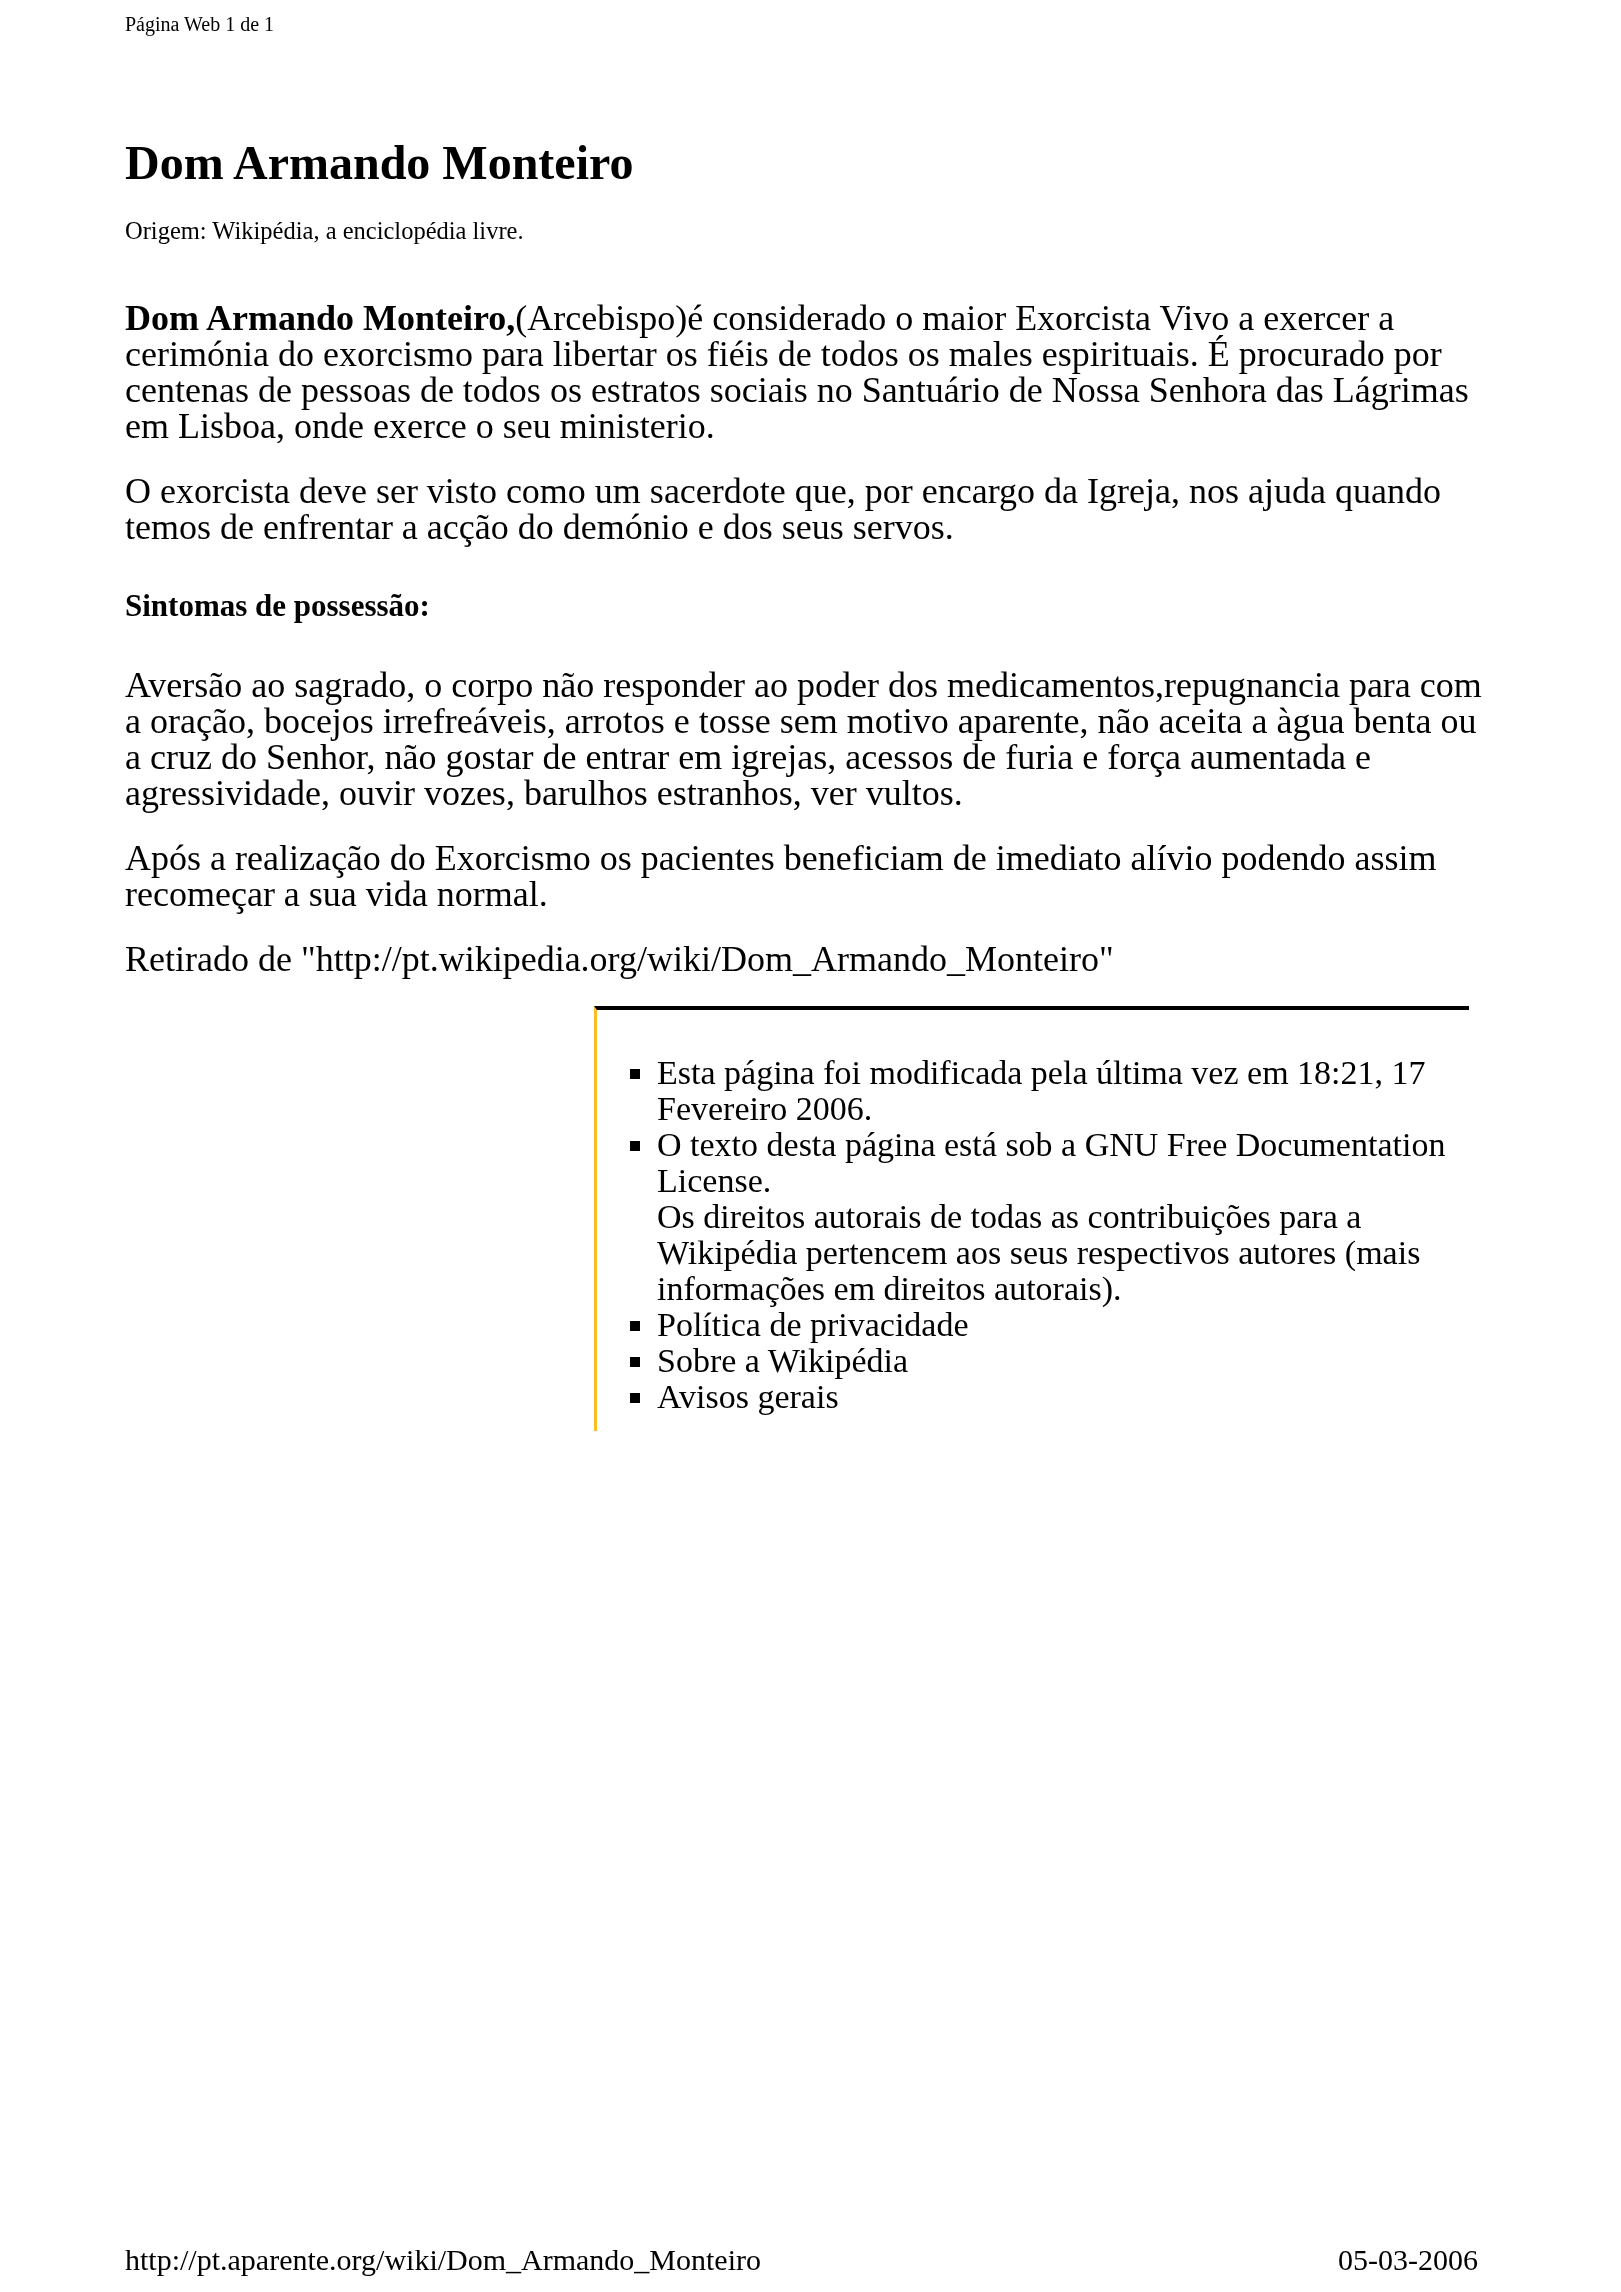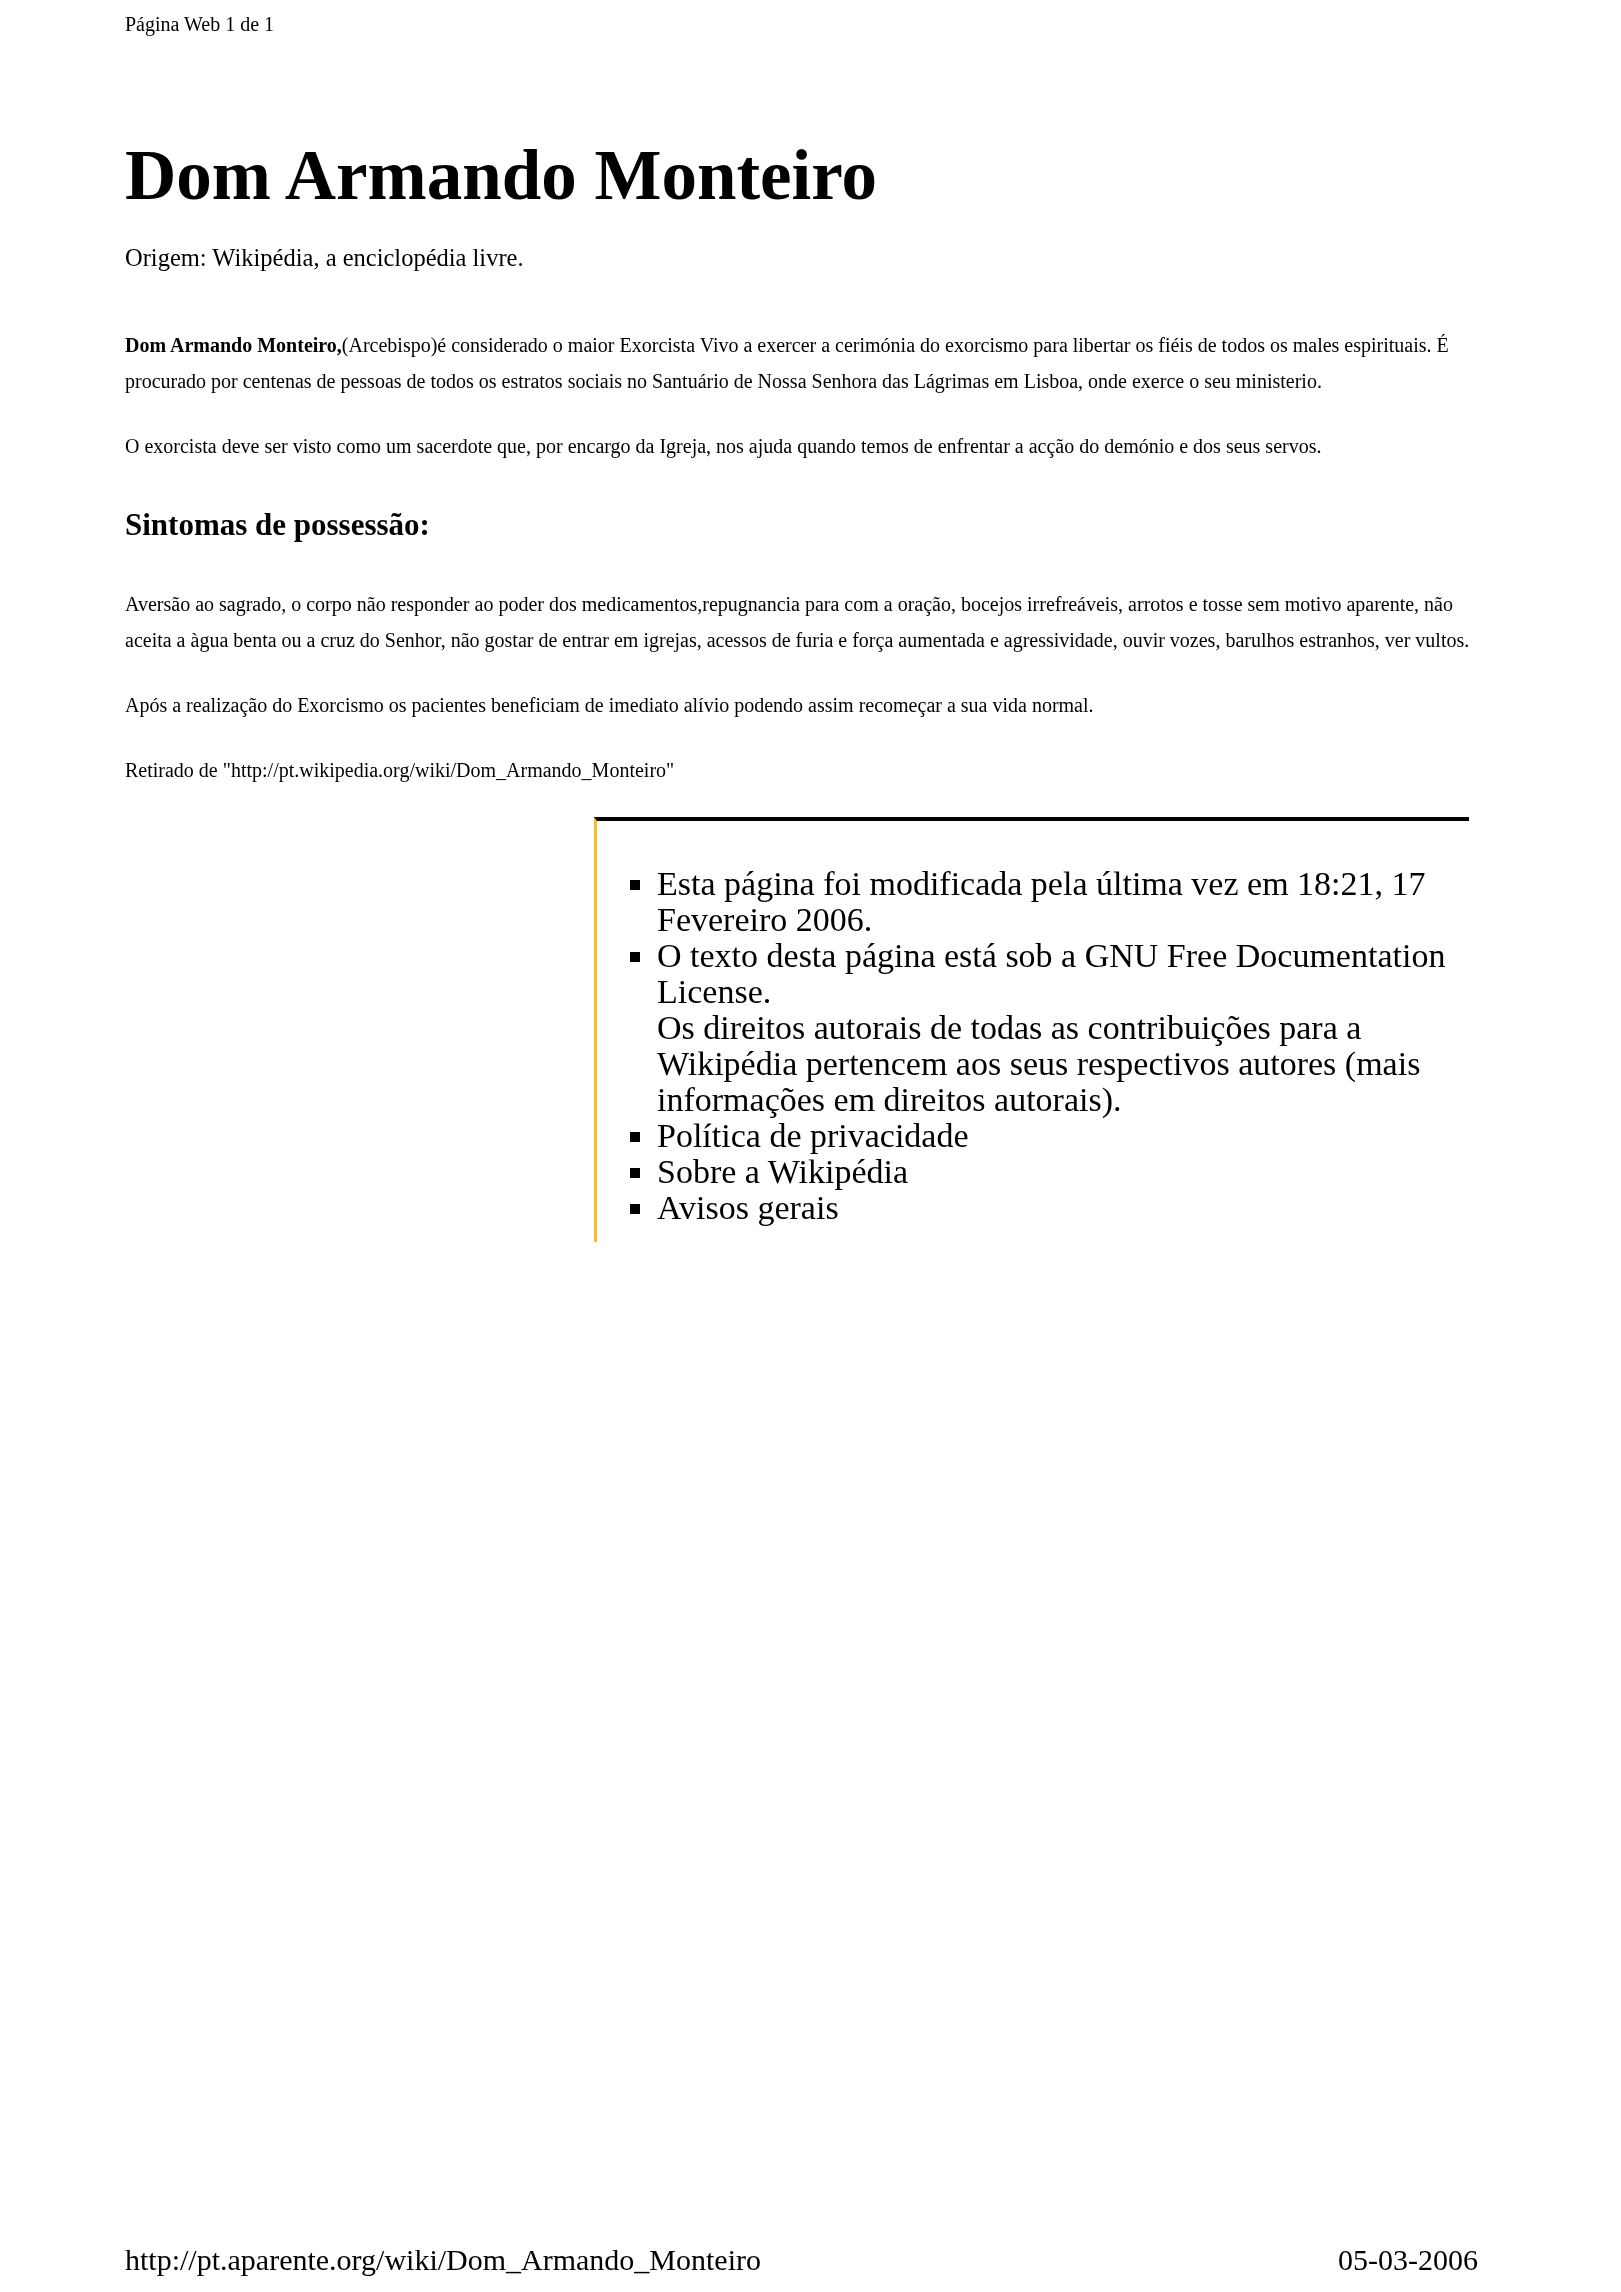--- a/index.html
+++ b/index.html
@@ -16,33 +16,33 @@
     overflow: hidden;
   }
   .page {
     padding: 7.8px 125px 0 125px;
   }
   .print-header {
     font-size: 20px;
     line-height: 33px;
   }
   .article-title {
-    font-size: 71px;
+    font-size: 48px;
     font-weight: bold;
     line-height: 1.15;
     margin: 94px 0 0 0;
     letter-spacing: 0px;
   }
   .site-sub {
     font-size: 24.5px;
     line-height: 28px;
     margin: 27.4px 0 55px 0;
   }
   .body-text {
-    font-size: 20px;
+    font-size: 36px;
     line-height: 36px;
     margin: 29px 0;
     max-width: 1370px;
   }
   .section-heading {
     font-size: 31px;
     line-height: 36px;
     font-weight: bold;
     margin: 43px 0;
   }

